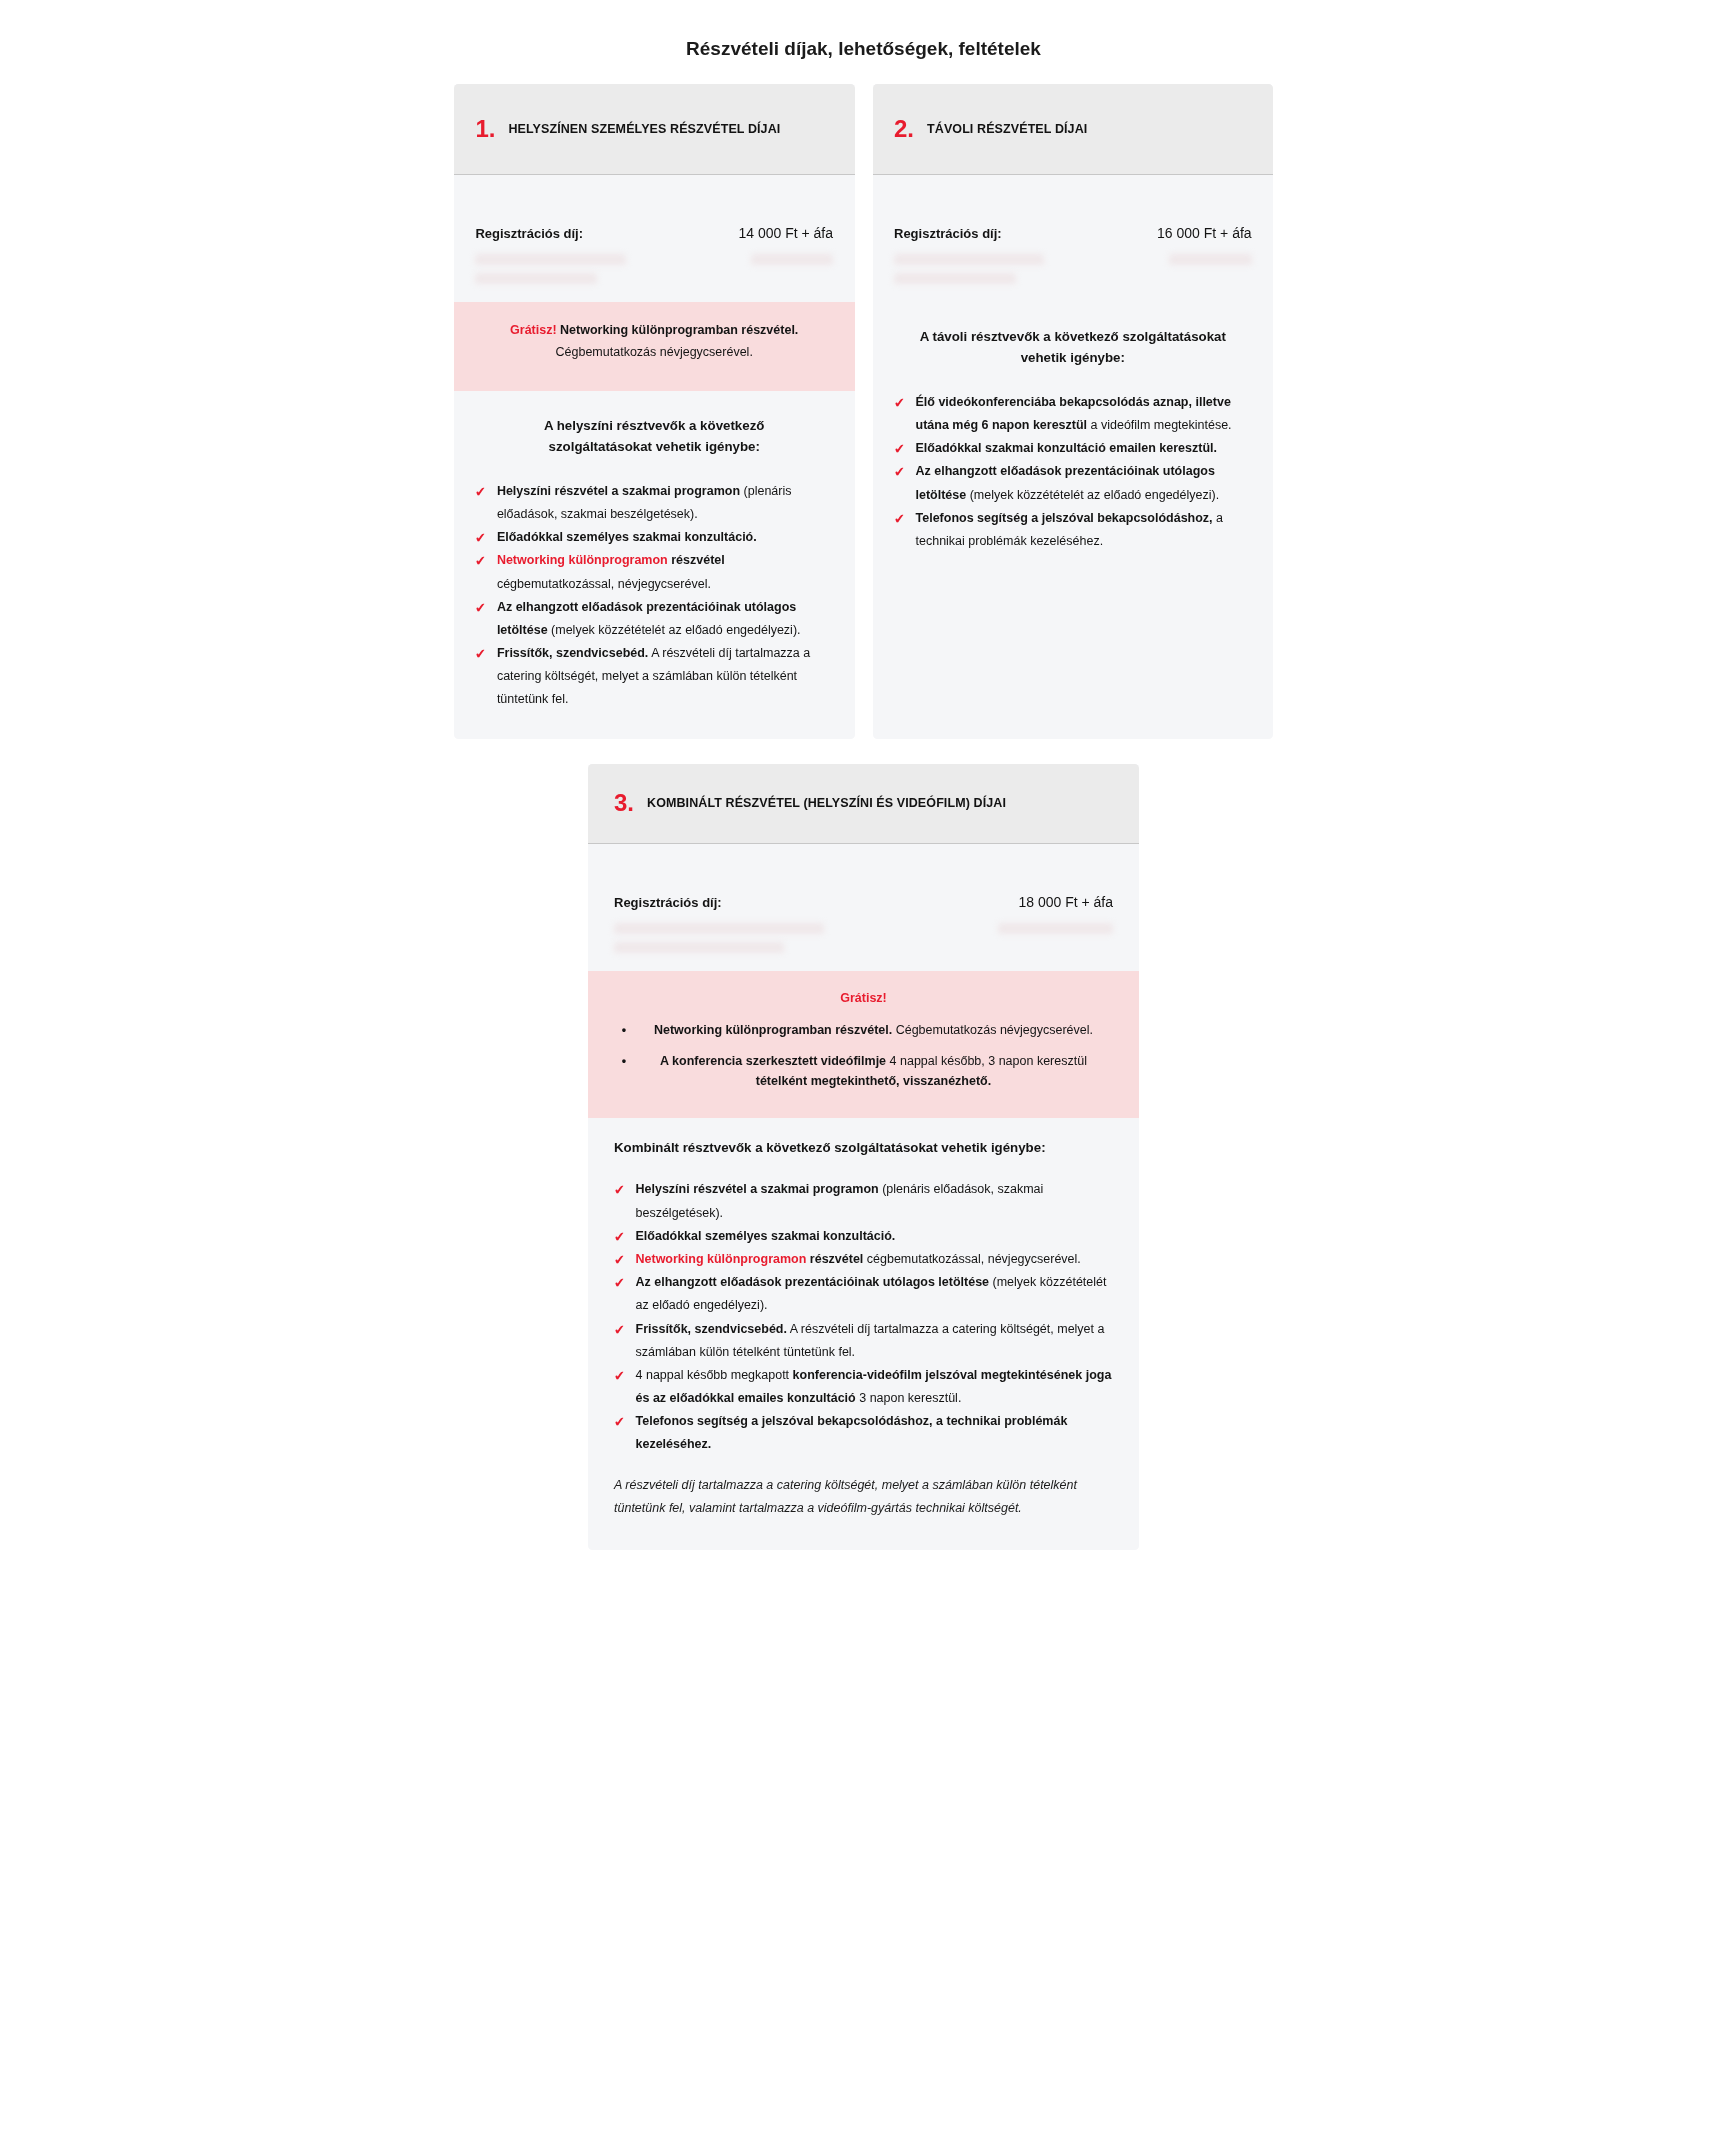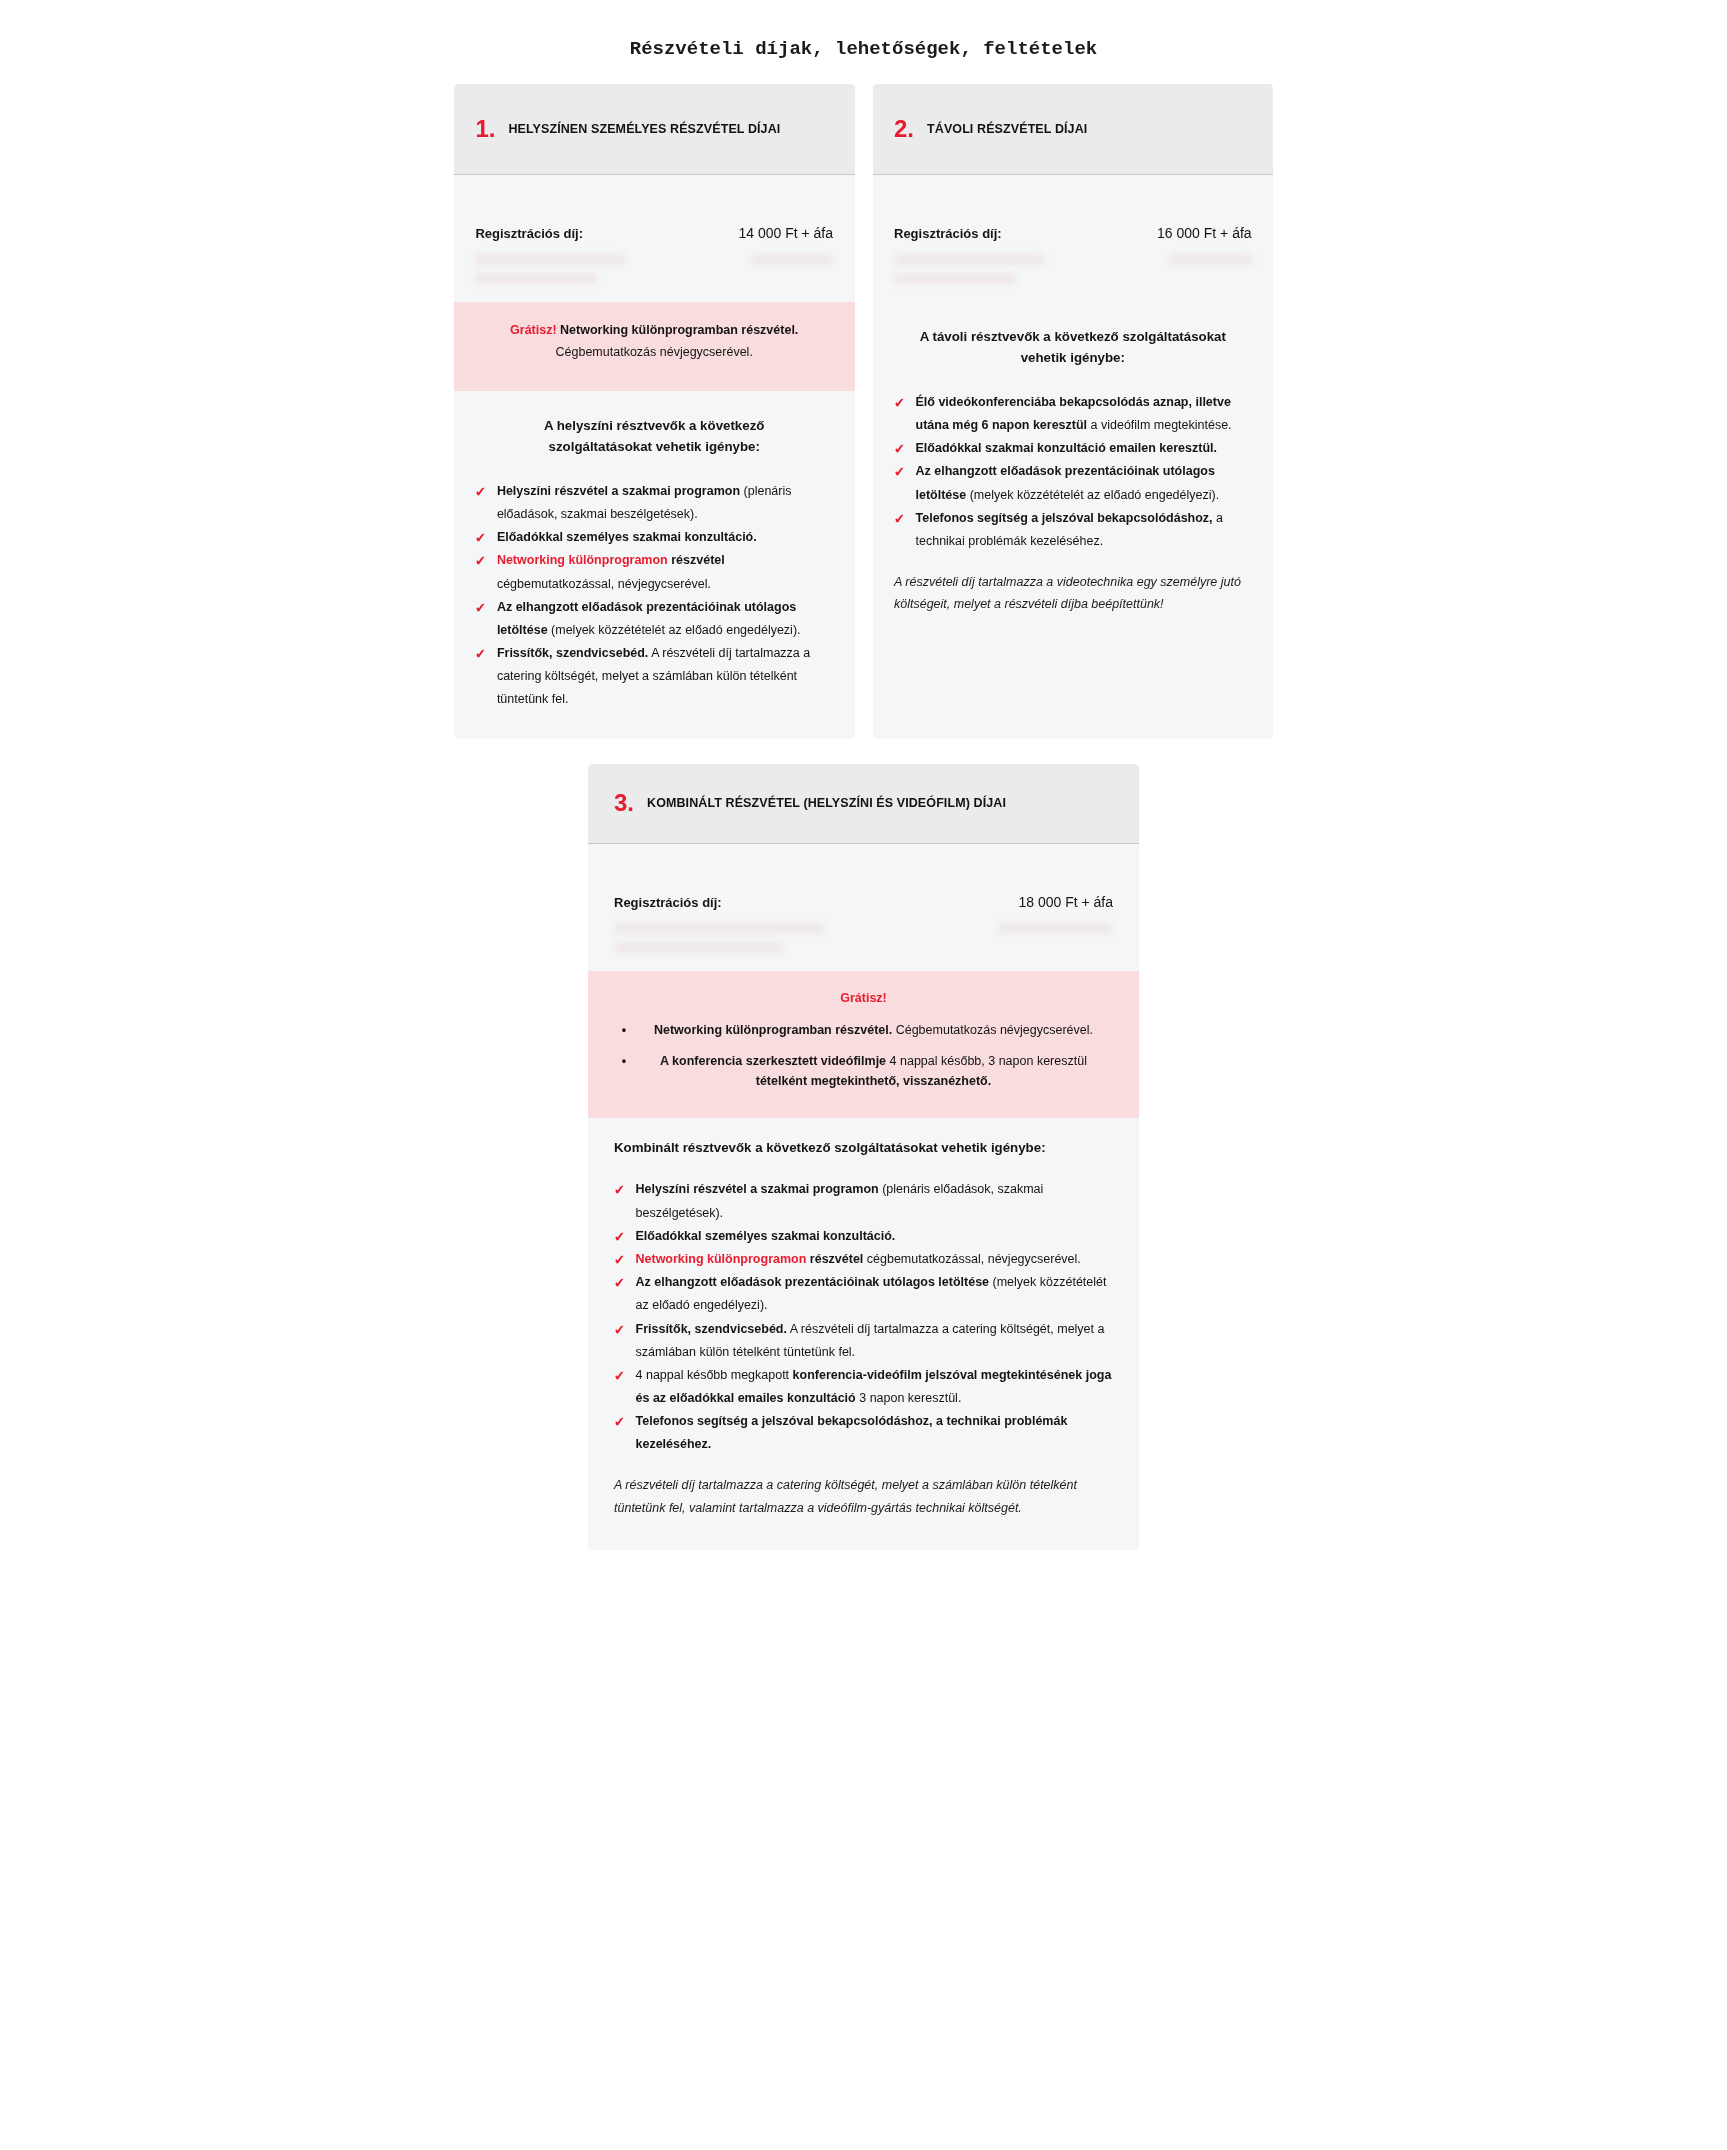--- a/index.html
+++ b/index.html
@@ -1,19 +1,19 @@
 <!DOCTYPE html>
 <html lang="hu" style="font-size:6.9px"><head>
 <meta charset="utf-8">
 <style>
   html,body{margin:0;padding:0;background:#ffffff;}
   body{font-family:"Liberation Sans","DejaVu Sans",sans-serif;color:#141414;}
   .page{width:864px;min-height:1528px;margin:0 auto;background:#ffffff;box-sizing:border-box;
         padding:38px 0 41px;}
-  .main-title{font-size:19px;font-weight:700;text-align:center;margin:0;color:#1b1b1b;font-family:Liberation Mono, monospace;}
+  .main-title{font-size:19px;font-weight:700;text-align:center;margin:0;color:#1b1b1b;}
   
   .intro-list{list-style:none;margin:40px 0 0 25px;padding:0;}
   .intro-item{font-size:13px;font-weight:600;margin-bottom:11.6px;color:#181818;}
   
   .cards-row{display:flex;gap:18px;margin:24px 22.4px 0;align-items:stretch;}
   .card{flex:1 1 0;background:#f5f6f8;border-radius:4.3px;overflow:hidden;display:flex;flex-direction:column;}
   .card-header{background:#ebebeb;border-bottom:1.3px solid #c7c7c7;min-height:91px;display:flex;
                align-items:center;gap:13px;padding:0 21.5px;box-sizing:border-box;}
   .card-number{color:#e81c2e;font-size:24px;font-weight:800;line-height:1;}
   .card-title{font-size:12.5px;font-weight:800;letter-spacing:0.1px;color:#121212;}
@@ -151,21 +151,20 @@
   <li class="check-item">
     <span class="check-mark">✔</span>
     <span class="bullet-text"><span class="seg-bold">Az elhangzott előadások prezentációinak utólagos letöltése</span><span class="seg-regular"> (melyek közzétételét az előadó engedélyezi).</span></span>
   </li>
 
   <li class="check-item">
     <span class="check-mark">✔</span>
     <span class="bullet-text"><span class="seg-bold">Telefonos segítség a jelszóval bekapcsolódáshoz,</span><span class="seg-regular"> a technikai problémák kezeléséhez.</span></span>
   </li>
 </ul>
-        <p class="note">A részvételi díj tartalmazza a videotechnika egy személyre jutó költségeit, melyet a részvételi díjba beépítettünk!</p>
       </div>
     </section>
 
   </div>
 
   <section class="card card-wide">
     <header class="card-header">
       <span class="card-number">3.</span>
       <span class="card-title">KOMBINÁLT RÉSZVÉTEL (HELYSZÍNI ÉS VIDEÓFILM) DÍJAI</span>
     </header>

